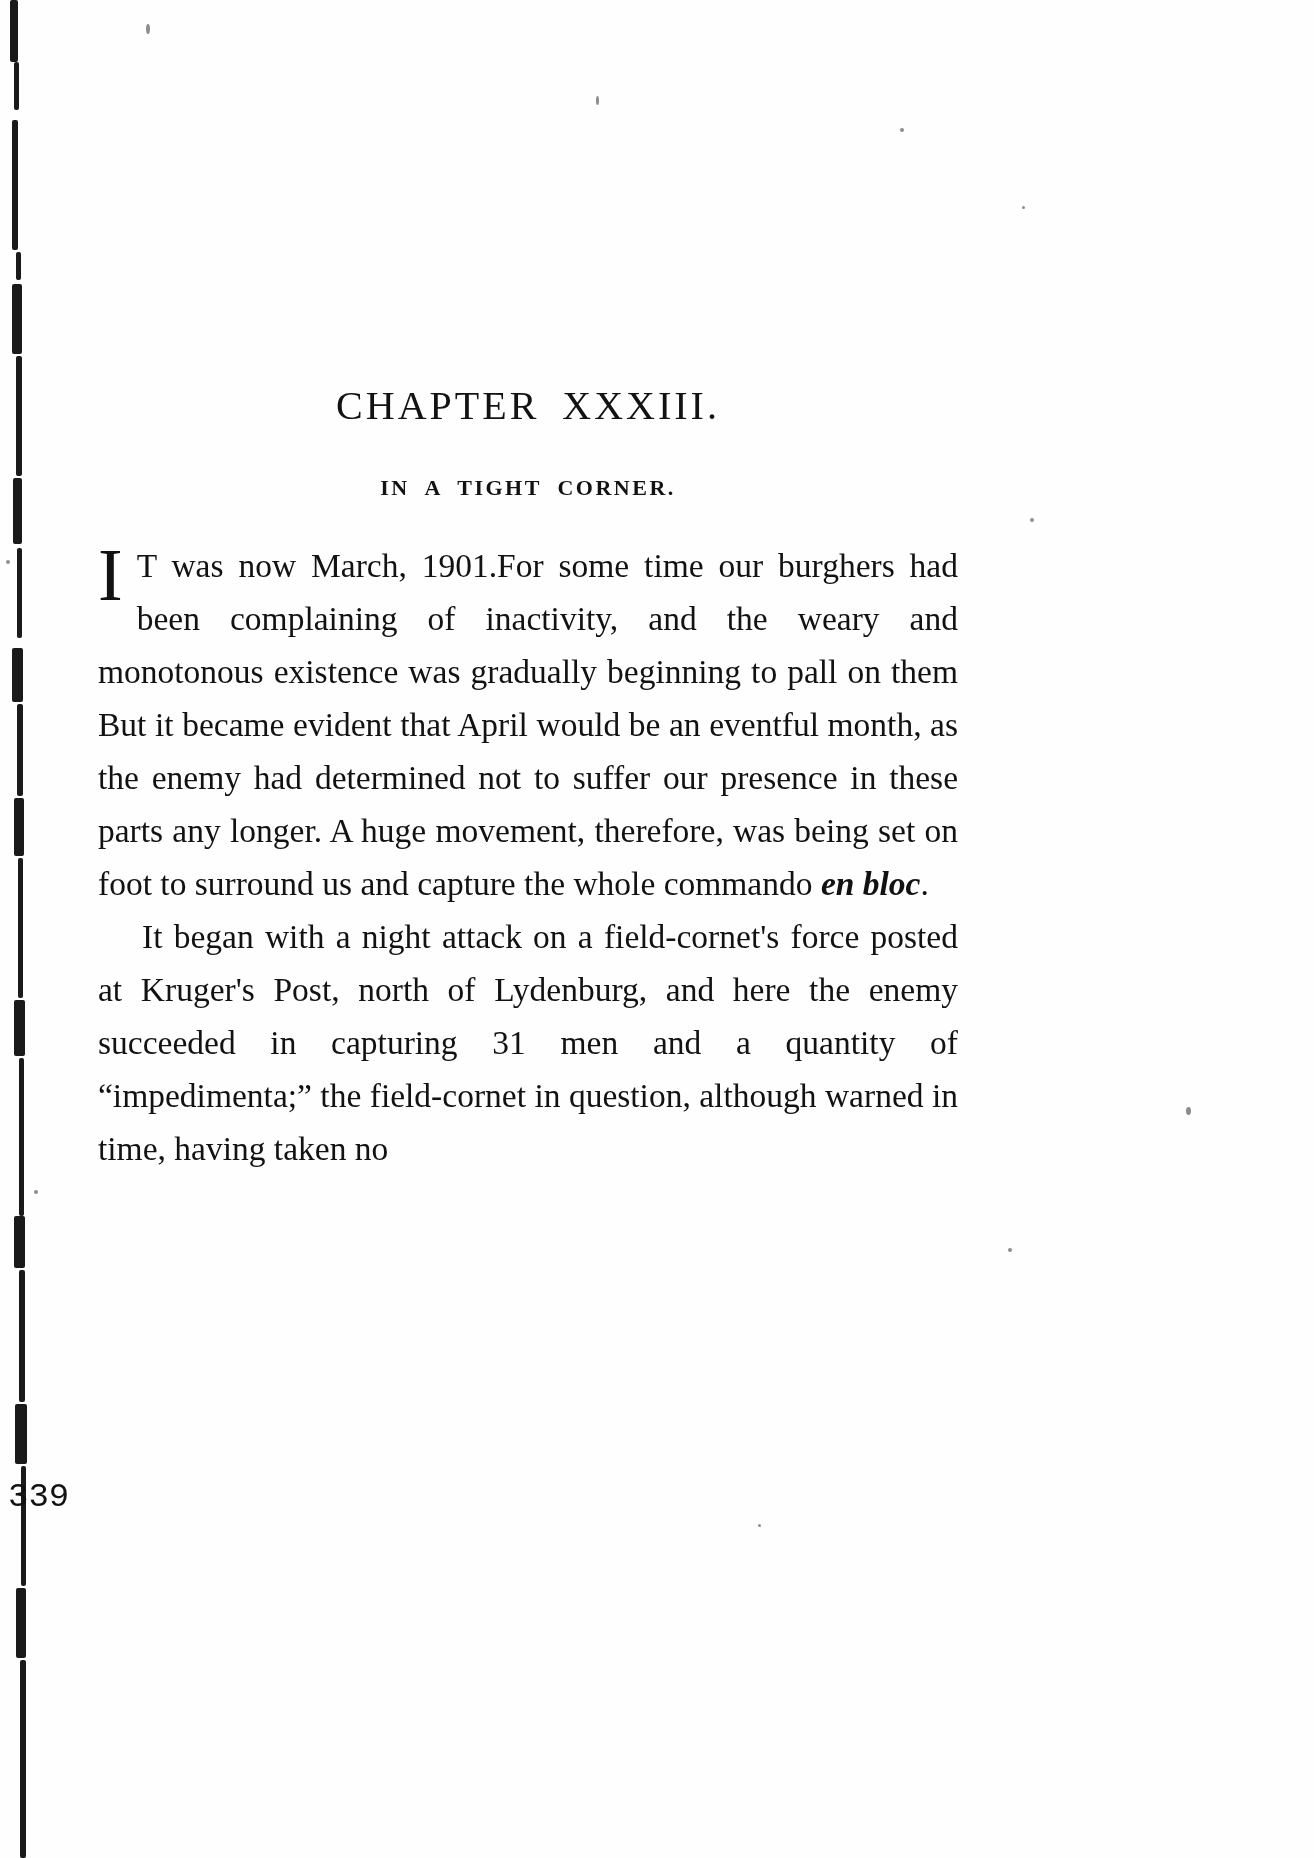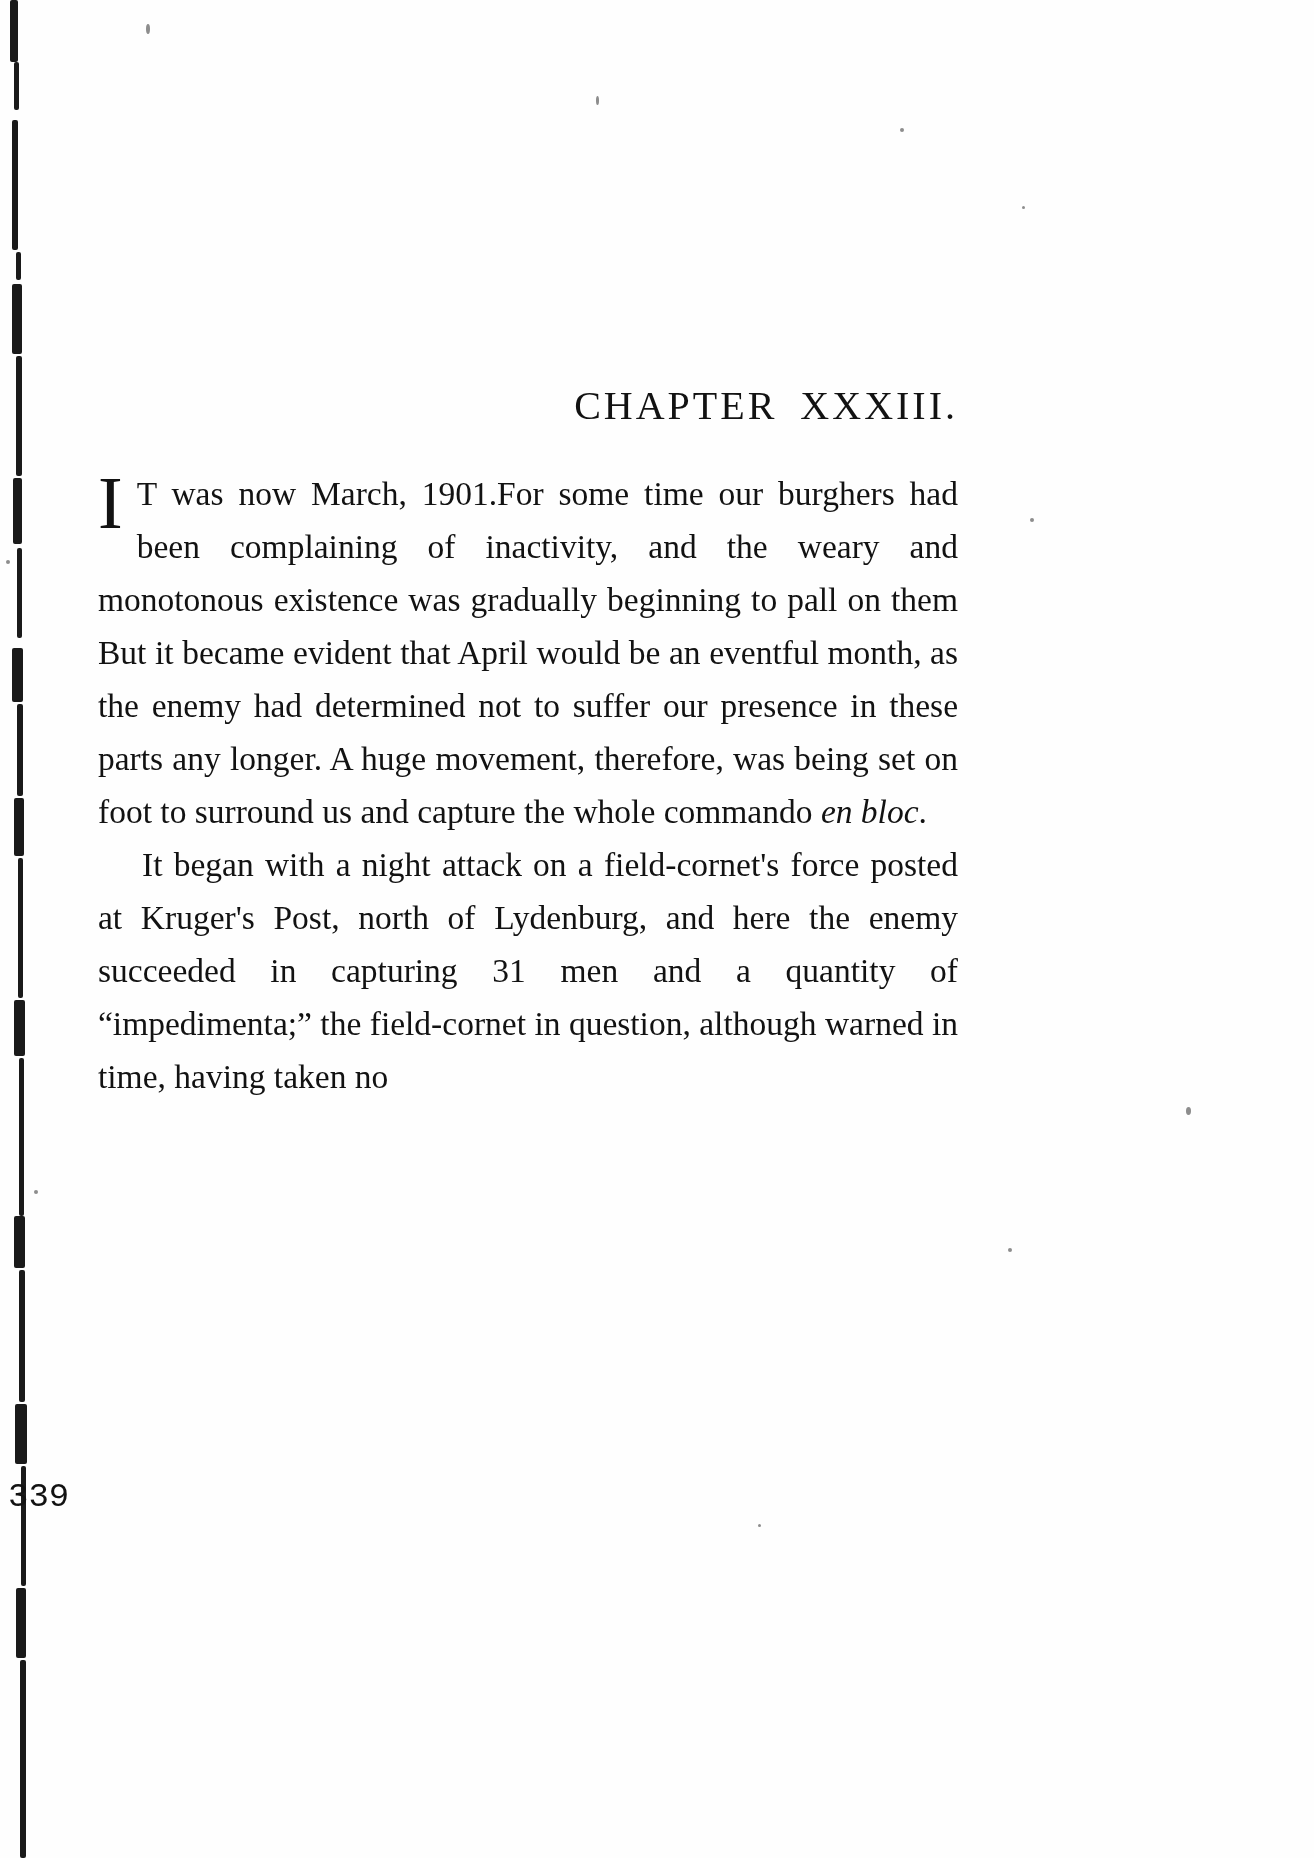--- a/index.html
+++ b/index.html
@@ -40,21 +40,21 @@
   .content {
     position: absolute;
     left: 98px;
     top: 0;
     width: 860px;
   }
 
   .chapter-title {
     margin: 0;
     padding-top: 382px;
-    text-align: right;
+    text-align: center;
     font-size: 40px;
     font-weight: normal;
     letter-spacing: 3px;
     word-spacing: 10px;
     color: #121212;
   }
 
   .chapter-subtitle {
     margin: 0;
     padding-top: 46px;
@@ -80,21 +80,21 @@
   }
 
   .dropcap {
     float: left;
     font-size: 74px;
     line-height: 0.82;
     padding: 6px 14px 0 0;
     font-family: "Liberation Serif", serif;
   }
 
-  em { font-style: italic; }
+  em { font-style: italic; font-weight: bold; }
 
   .folio {
     position: absolute;
     top: 1478px;
     left: 0;
     width: 1314px;
     text-align: left;
     font-size: 34px;
     color: #121212;
     font-family: Liberation Mono, monospace;
@@ -137,20 +137,21 @@
   <div class="speck" style="left:1022px; top:206px; width:3px; height:3px;"></div>
   <div class="speck" style="left:1030px; top:518px; width:4px; height:4px;"></div>
   <div class="speck" style="left:1186px; top:1107px; width:5px; height:8px;"></div>
   <div class="speck" style="left:1008px; top:1248px; width:4px; height:4px;"></div>
   <div class="speck" style="left:758px; top:1524px; width:3px; height:3px;"></div>
 
   <div class="content">
 
     <h1 class="chapter-title">CHAPTER XXXIII.</h1>
 
+    <h2 class="chapter-subtitle">IN A TIGHT CORNER.</h2>
 
     <p class="body-text">
       <span class="dropcap">I</span><span>T was now March, 1901.</span><span>For some time our burghers had been complaining of inactivity, and the weary and monotonous existence was gradually beginning to pall on them  But it became evident that April would be an eventful month, as the enemy had determined not to suffer our presence in these parts any longer.  A huge movement, therefore, was being set on foot to surround us and capture the whole commando </span><em>en bloc</em><span>.</span>
     </p>
 
     <p class="body-text second">It began with a night attack on a field-cornet's force posted at Kruger's Post, north of Lydenburg, and here the enemy succeeded in capturing 31 men and a quantity of “impedimenta;” the field-cornet in question, although warned in time, having taken no</p>
 
   </div>
 
   <div class="folio">339</div>

